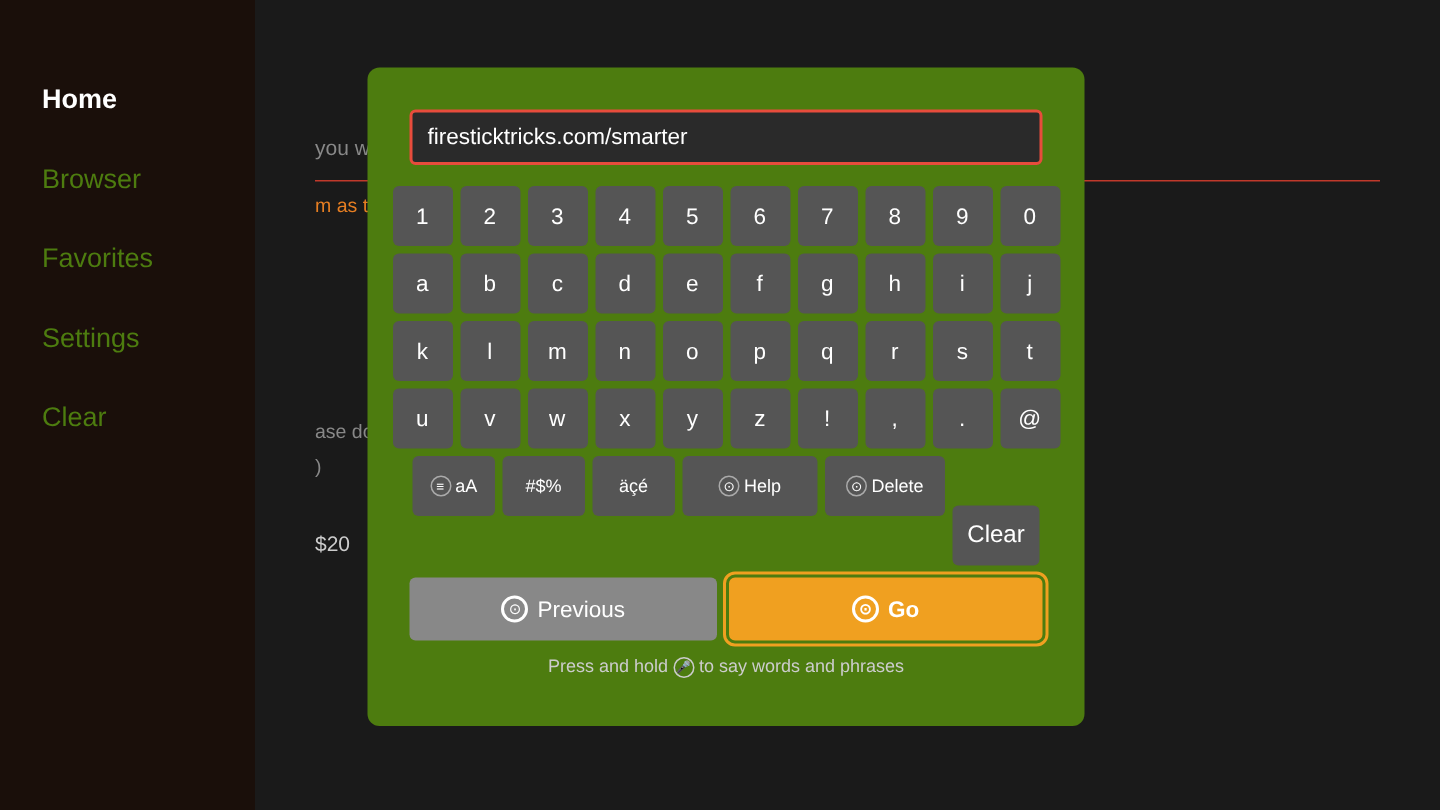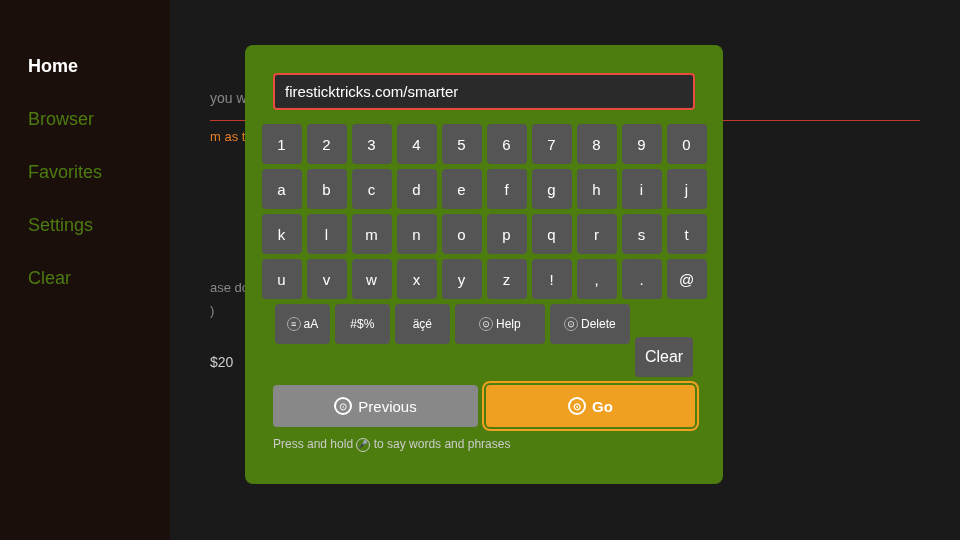--- a/index.html
+++ b/index.html
@@ -172,20 +172,21 @@
       display: flex;
       align-items: center;
       justify-content: center;
       gap: 6px;
       outline: 2px solid #f0a020;
       outline-offset: 2px;
     }
 
     
     .voice-hint {
+      text-align: center;
       color: #ccc;
       font-size: 12px;
       margin-top: 10px;
       padding-bottom: 4px;
     }
 
     .special-key-row {
       display: flex;
       gap: 5px;
       margin-bottom: 5px;

